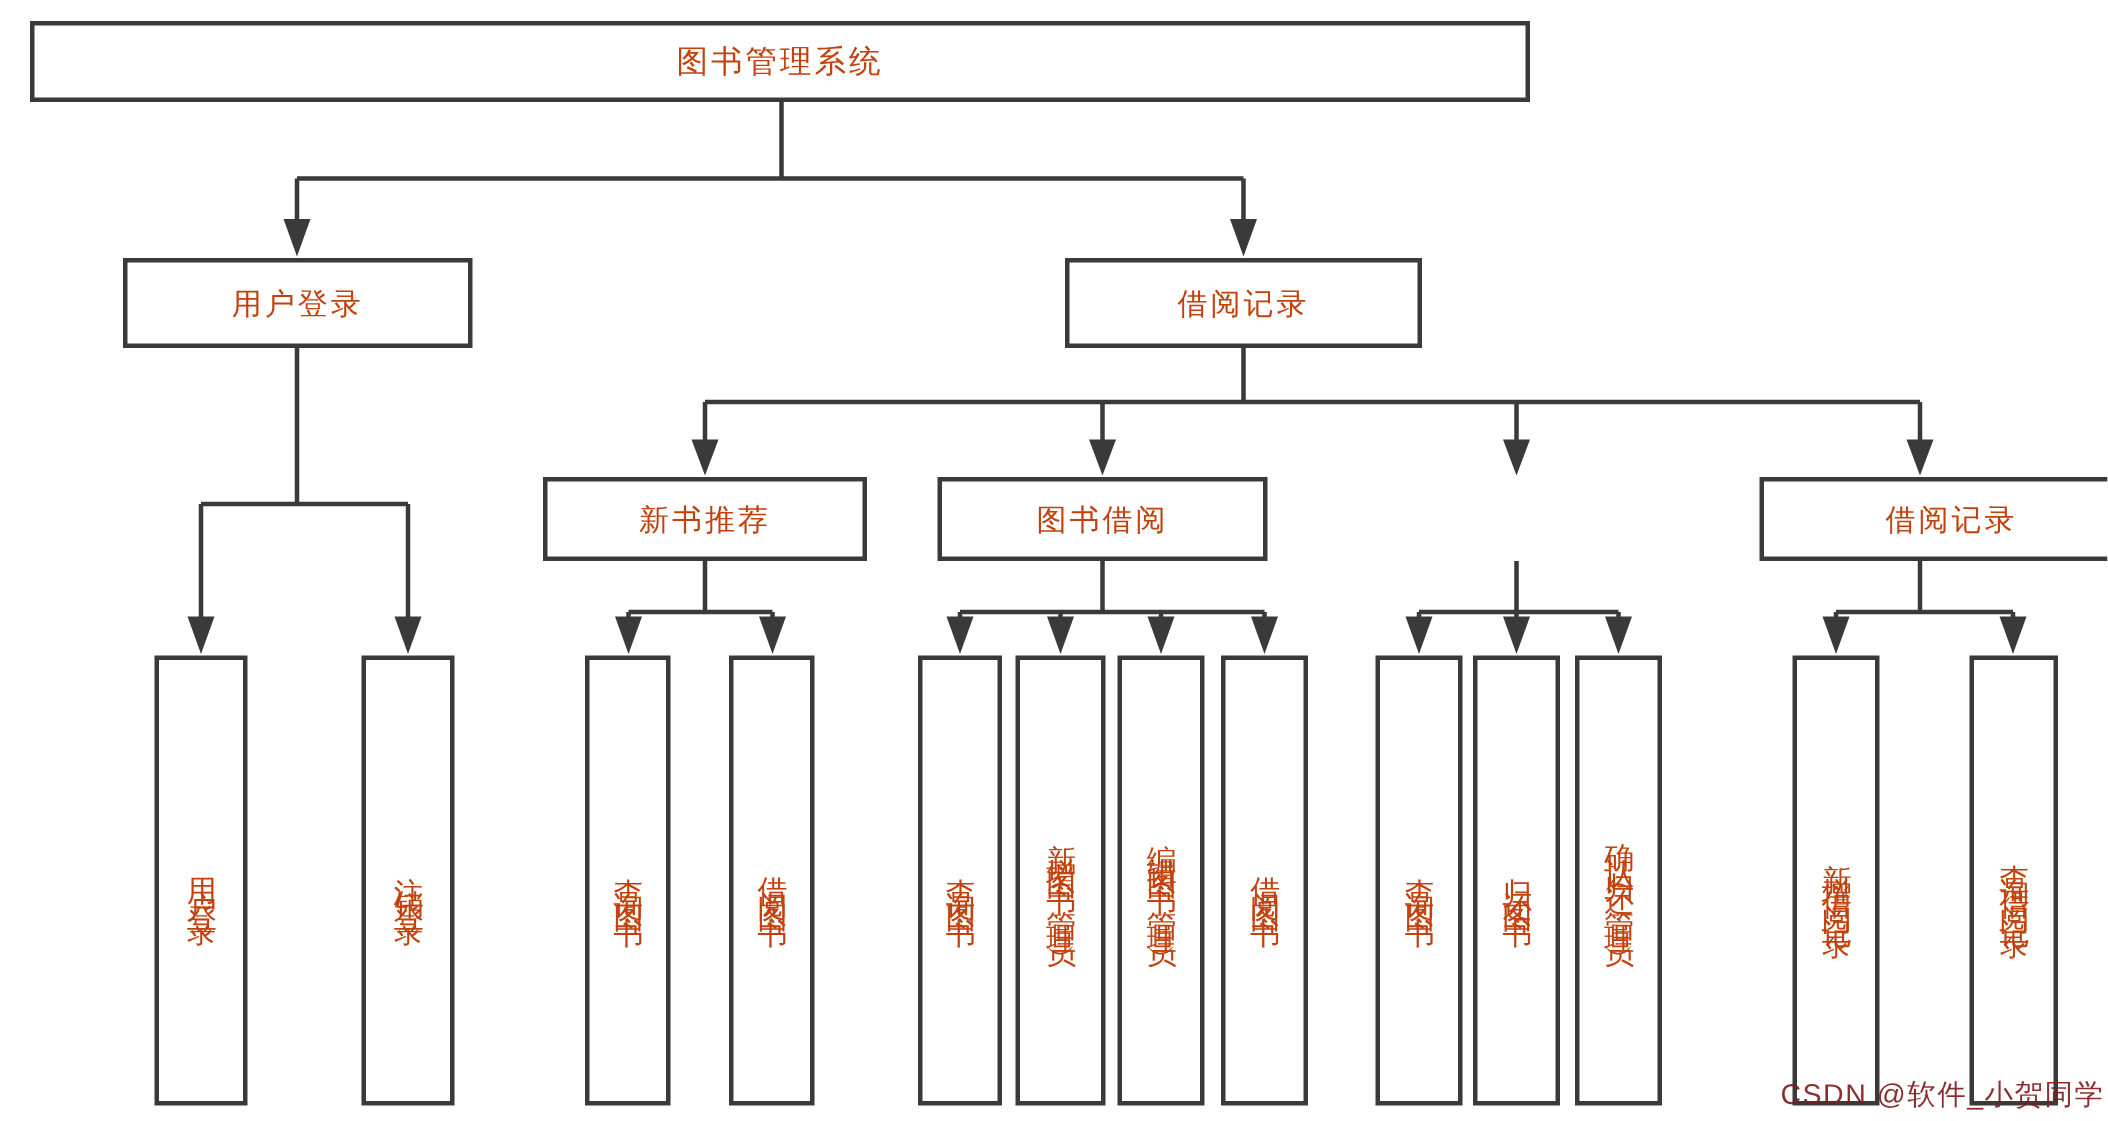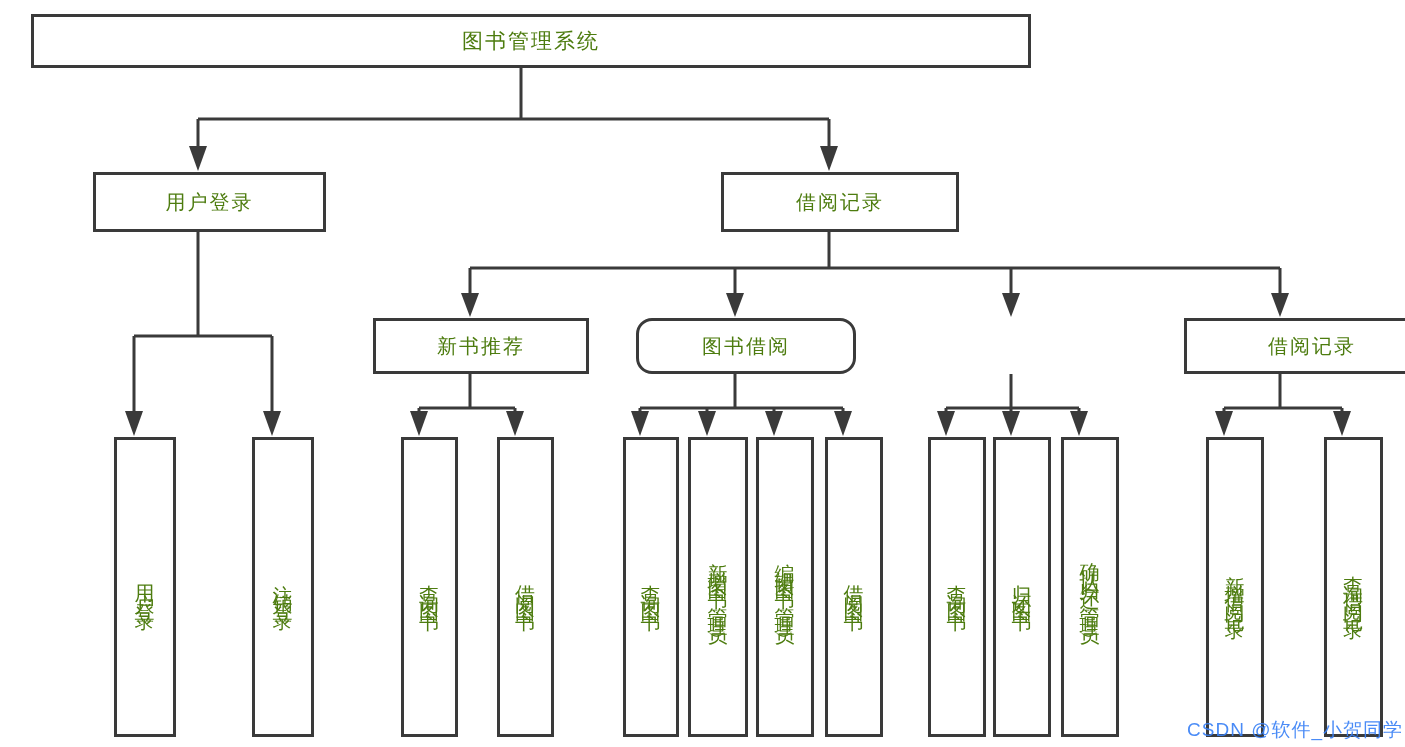--- a/index.html
+++ b/index.html
@@ -28,26 +28,25 @@
   }
   .connectors polygon {
     fill: #3a3a3a;
     stroke: none;
   }
   .box {
     position: absolute;
     box-sizing: border-box;
     border: 3px solid #3a3a3a;
     background: #ffffff;
-    color: #4d7c0f;
+    color: #c2410c;
     display: flex;
     align-items: center;
     justify-content: center;
     z-index: 2;
-    margin-left: 11px;
   }
   .h-label {
     font-size: 20px;
     letter-spacing: 2px;
     white-space: nowrap;
   }
   .root-label {
     font-size: 21px;
     letter-spacing: 2px;
     white-space: nowrap;
@@ -58,21 +57,21 @@
     font-size: 20px;
     letter-spacing: 9px;
     line-height: 1;
     white-space: nowrap;
   }
   .watermark {
     position: absolute;
     right: 2px;
     bottom: 4px;
     font-size: 19px;
-    color: #3b82f6;
+    color: #7f1d1d;
     opacity: 0.92;
     letter-spacing: 1px;
     z-index: 5;
     white-space: nowrap;
   }
 </style>
 </head>
 <body>
 
 <div class="canvas">
@@ -127,21 +126,21 @@
   <div class="box" style="left:82px; top:172px; width:233px; height:60px;">
     <span class="h-label">用户登录</span>
   </div>
   <div class="box" style="left:710px; top:172px; width:238px; height:60px;">
     <span class="h-label">借阅记录</span>
   </div>
 
   <div class="box" style="left:362px; top:318px; width:216px; height:56px;">
     <span class="h-label">新书推荐</span>
   </div>
-  <div class="box" style="left:625px; top:318px; width:220px; height:56px;border-radius:16px;">
+  <div class="box" style="left:625px; top:318px; width:220px; height:56px;">
     <span class="h-label">图书借阅</span>
   </div>
   <div class="box" style="left:1173px; top:318px; width:256px; height:56px;justify-content:center;">
     <span class="h-label">借阅记录</span>
   </div>
 
   <div class="box" style="left:103px; top:437px; width:62px; height:300px;">
     <span class="v-label">用户登录</span>
   </div>
   <div class="box" style="left:241px; top:437px; width:62px; height:300px;">

